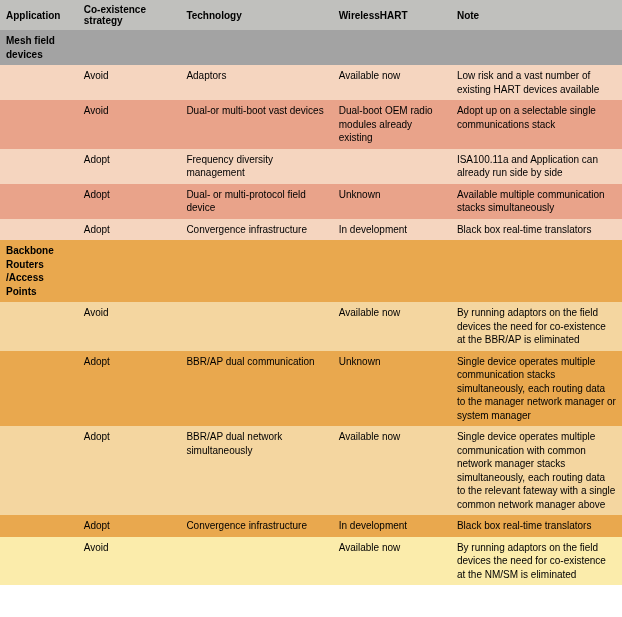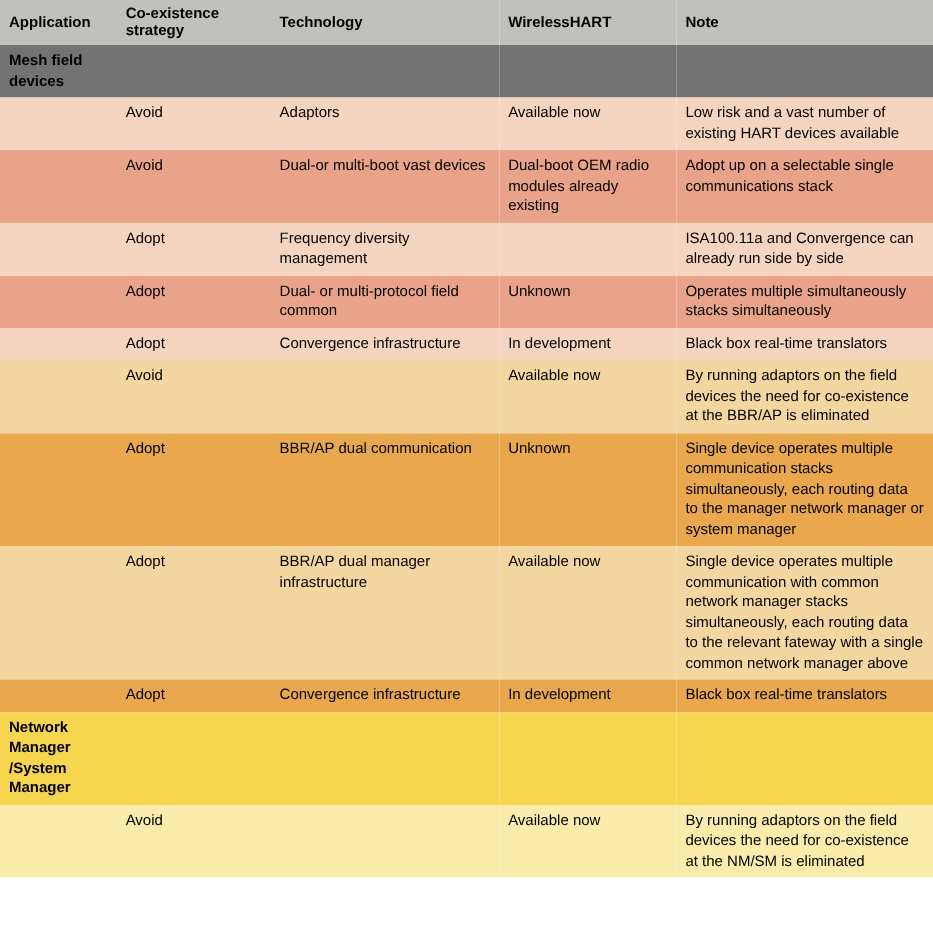--- a/index.html
+++ b/index.html
@@ -49,21 +49,21 @@
   <thead>
     <tr>
       <th>Application</th>
       <th>Co-existence strategy</th>
       <th>Technology</th>
       <th>WirelessHART</th>
       <th>Note</th>
     </tr>
   </thead>
   <tbody id="tbody">
-      <tr class="sect" style="background: #737373; padding-left: 47px;">
+      <tr class="sect" style="background: #a3a3a3; padding-left: 47px;">
         <td>Mesh field devices</td>
         <td></td>
         <td></td>
         <td></td>
         <td></td>
       </tr>
       <tr style="background: rgb(245, 213, 191);">
         <td></td>
         <td>Avoid</td>
         <td>Adaptors</td>
@@ -75,70 +75,70 @@
         <td>Avoid</td>
         <td>Dual-or multi-boot vast devices</td>
         <td>Dual-boot OEM radio modules already existing</td>
         <td>Adopt up on a selectable single communications stack</td>
       </tr>
       <tr style="background: rgb(245, 213, 191);">
         <td></td>
         <td>Adopt</td>
         <td>Frequency diversity management</td>
         <td></td>
-        <td>ISA100.11a and Convergence can already run side by side</td>
+        <td>ISA100.11a and Application can already run side by side</td>
       </tr>
       <tr style="background: rgb(233, 163, 138);">
         <td></td>
         <td>Adopt</td>
-        <td>Dual- or multi-protocol field common</td>
+        <td>Dual- or multi-protocol field device</td>
         <td>Unknown</td>
-        <td>Operates multiple simultaneously stacks simultaneously</td>
+        <td>Available multiple communication stacks simultaneously</td>
       </tr>
       <tr style="background: rgb(245, 213, 191);">
         <td></td>
         <td>Adopt</td>
         <td>Convergence infrastructure</td>
         <td>In development</td>
         <td>Black box real-time translators</td>
+      </tr>
+      <tr class="sect" style="background: rgb(233, 168, 78);">
+        <td>Backbone Routers /Access Points</td>
+        <td></td>
+        <td></td>
+        <td></td>
+        <td></td>
       </tr>
       <tr style="background: rgb(244, 214, 160);">
         <td></td>
         <td>Avoid</td>
         <td></td>
         <td>Available now</td>
         <td>By running adaptors on the field devices the need for co-existence at the BBR/AP is eliminated</td>
       </tr>
       <tr style="background: rgb(233, 168, 78);">
         <td></td>
         <td>Adopt</td>
         <td>BBR/AP dual communication</td>
         <td>Unknown</td>
         <td>Single device operates multiple communication stacks simultaneously, each routing data to the manager network manager or system manager</td>
       </tr>
       <tr style="background: rgb(244, 214, 160);">
         <td></td>
         <td>Adopt</td>
-        <td>BBR/AP dual manager infrastructure</td>
+        <td>BBR/AP dual network simultaneously</td>
         <td>Available now</td>
         <td>Single device operates multiple communication with common network manager stacks simultaneously, each routing data to the relevant fateway with a single common network manager above</td>
       </tr>
       <tr style="background: rgb(233, 168, 78);">
         <td></td>
         <td>Adopt</td>
         <td>Convergence infrastructure</td>
         <td>In development</td>
         <td>Black box real-time translators</td>
-      </tr>
-      <tr class="sect" style="background: rgb(246, 214, 79);">
-        <td>Network Manager /System Manager</td>
-        <td></td>
-        <td></td>
-        <td></td>
-        <td></td>
       </tr>
       <tr style="background: rgb(251, 236, 171);">
         <td></td>
         <td>Avoid</td>
         <td></td>
         <td>Available now</td>
         <td>By running adaptors on the field devices the need for co-existence at the NM/SM is eliminated</td>
       </tr>
     </tbody>
 </table>

